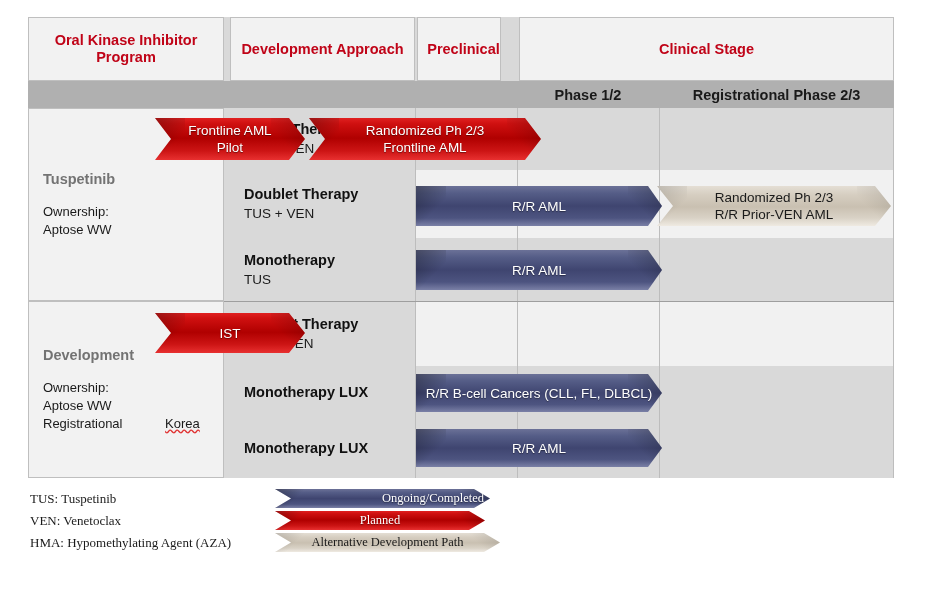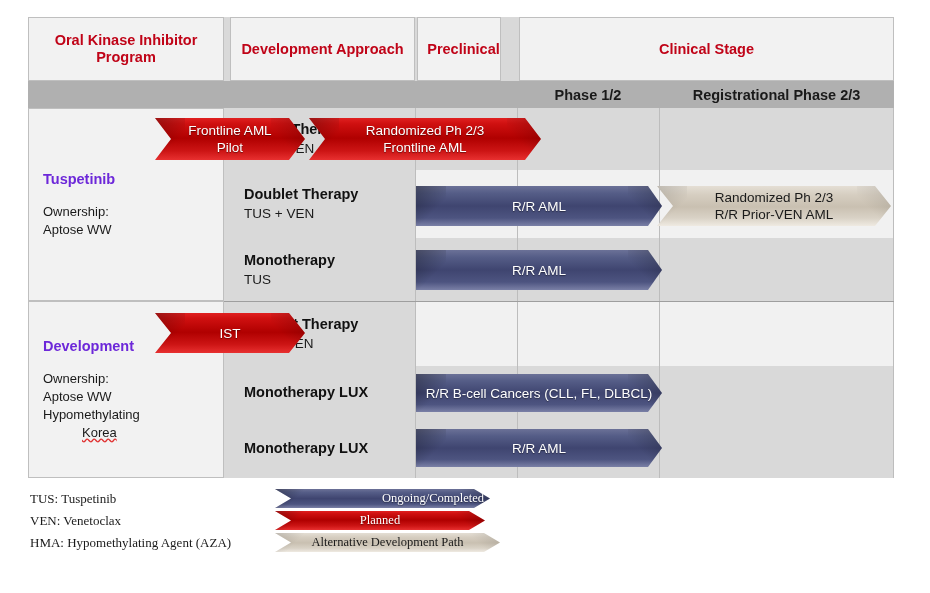--- a/index.html
+++ b/index.html
@@ -91,21 +91,21 @@
     padding: 0 14px;
     display: flex;
     flex-direction: column;
     justify-content: center;
   }
   #prog-tus { top: 0px;   height: 193px; }
   #prog-lux { top: 193px; height: 177px; }
   .prog-name {
     font-weight: bold;
     font-size: 14.5px;
-    color: #6d28d9;
+    color: #737373;
     margin-bottom: 16px;
   }
   .prog-own-line {
     font-size: 13px;
     color: #1a1a1a;
     line-height: 18px;
   }
   .spell-err {
     text-decoration: underline wavy #e03030;
     text-decoration-skip-ink: none;
@@ -293,21 +293,21 @@
     <div class="prog-cell" id="prog-tus">
       <div class="prog-name">Tuspetinib</div>
       <div class="prog-own-line">Ownership:</div>
       <div class="prog-own-line">Aptose WW</div>
     </div>
 
     <div class="prog-cell" id="prog-lux">
       <div class="prog-name">Development</div>
       <div class="prog-own-line">Ownership:</div>
       <div class="prog-own-line">Aptose WW</div>
-      <div class="prog-own-line"><span>Hypomethylating </span><span class="spell-err">Korea</span></div>
+      <div class="prog-own-line"><span>Registrational </span><span class="spell-err">Korea</span></div>
     </div>
 
     <div class="appr-cell" style="top:0px;   height:62px;">
       <div class="appr-title">Triplet Therapy</div>
       <div class="appr-sub">TUS + VEN + HMA</div>
     </div>
     <div class="appr-cell" style="top:62px;  height:68px;">
       <div class="appr-title">Doublet Therapy</div>
       <div class="appr-sub">TUS + VEN</div>
     </div>

